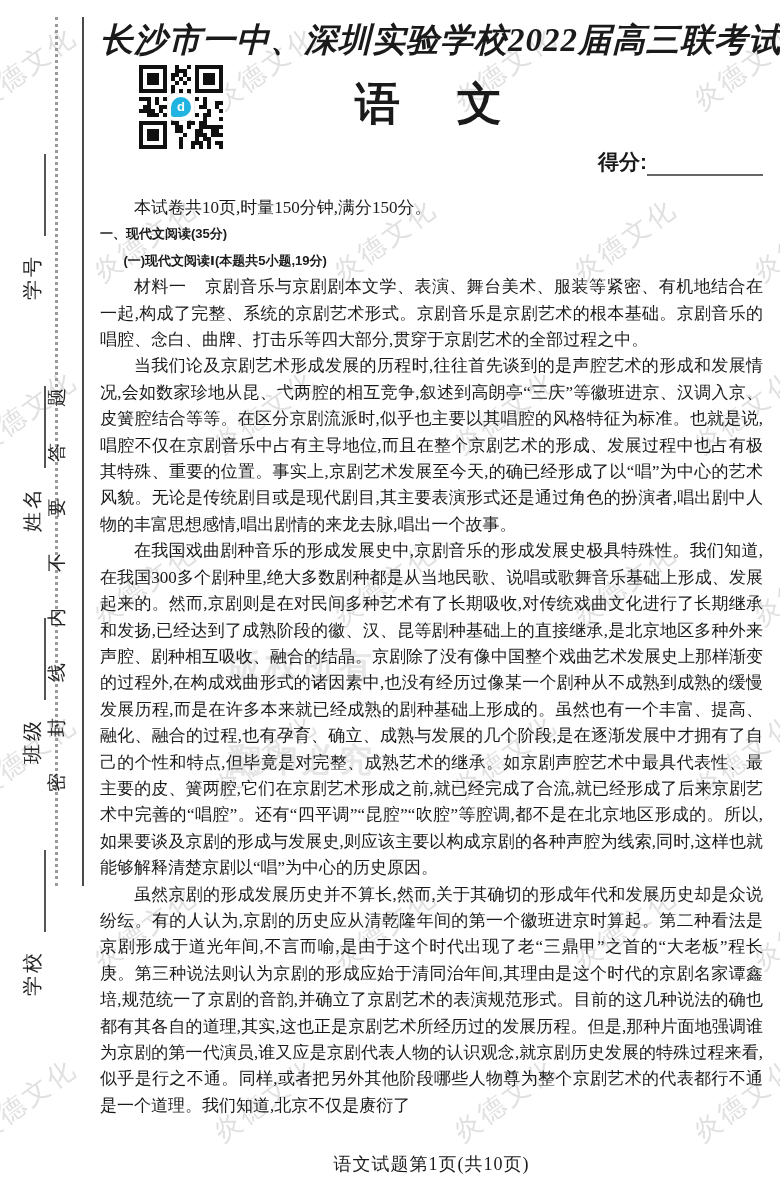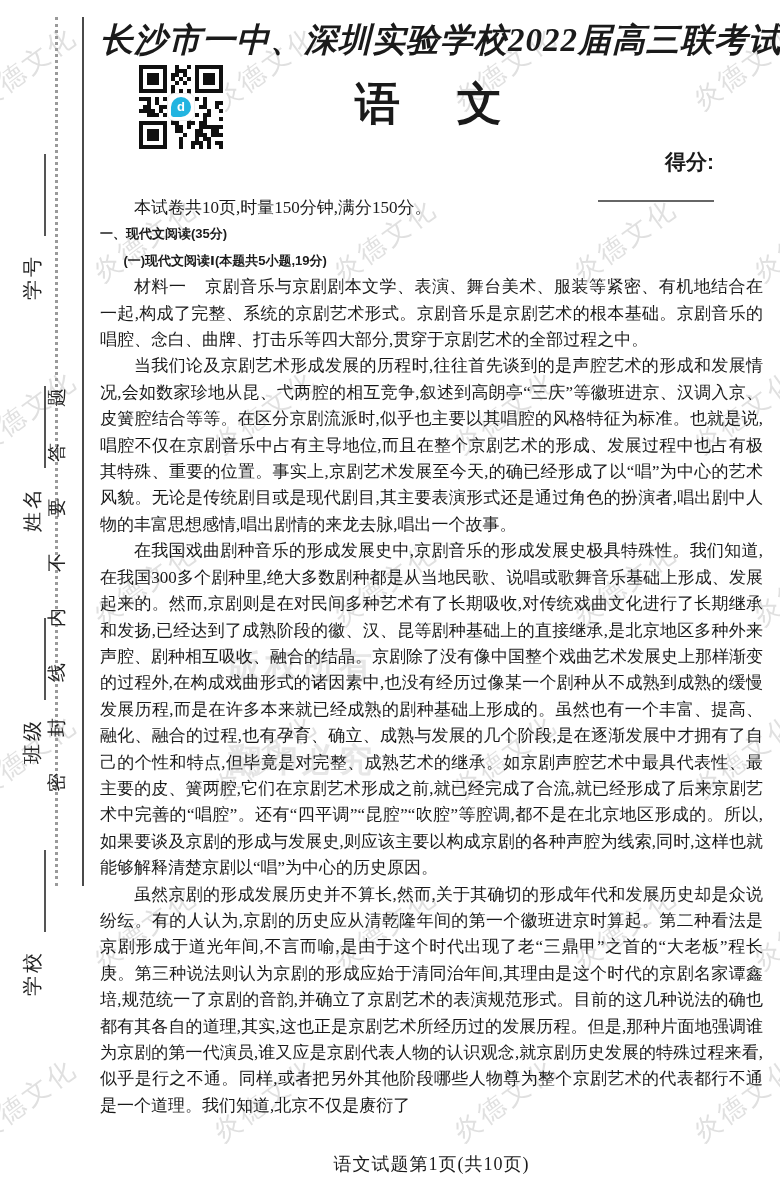--- a/index.html
+++ b/index.html
@@ -54,21 +54,21 @@
   #qr-logo .dot{
     width:20px;height:20px;border-radius:50% 50% 50% 12%;background:#22b4e0;
     color:#fff;font-weight:bold;font-size:13px;line-height:20px;text-align:center;
     font-family:"Liberation Sans","DejaVu Sans",sans-serif;
   }
   #subject-title{
     position:absolute;left:100px;top:74px;width:663px;text-align:center;
     font-size:45px;font-weight:bold;letter-spacing:6px;z-index:2;
     font-family:"Liberation Sans","DejaVu Sans",sans-serif;
   }
-  #score-row{position:absolute;left:598px;top:148px;z-index:2;display:flex;align-items:flex-end;flex-direction:column;}
+  #score-row{position:absolute;left:598px;top:148px;z-index:2;display:flex;align-items:flex-end;}
   #score-label{font-size:21px;font-weight:bold;font-family:"Liberation Sans","DejaVu Sans",sans-serif;}
   #score-blank{display:inline-block;width:116px;border-bottom:2px solid #666;height:24px;}
   
   #doc{
     position:absolute;left:100px;top:195px;width:663px;z-index:2;
     font-size:17px;line-height:26.4px;
     text-align:justify;text-justify:inter-ideograph;
   }
   #doc p{margin:0;text-indent:2em;}
   .h-bold{

